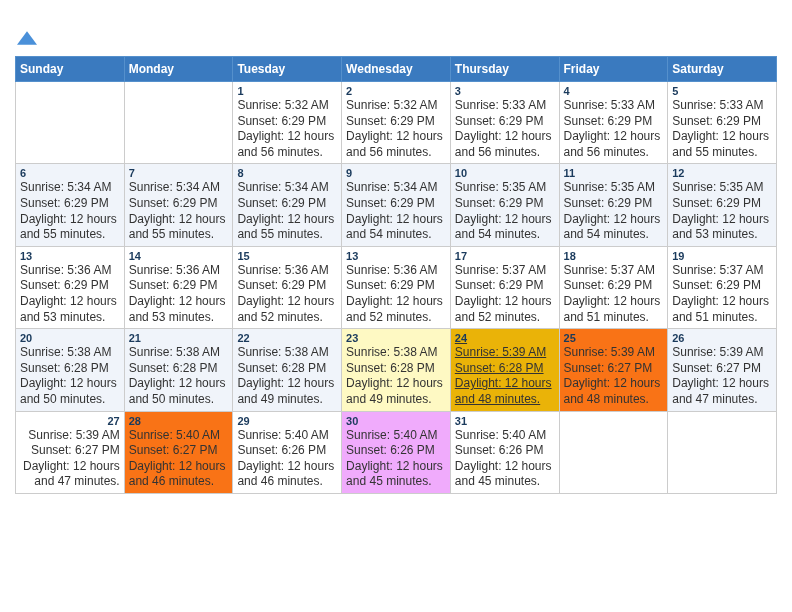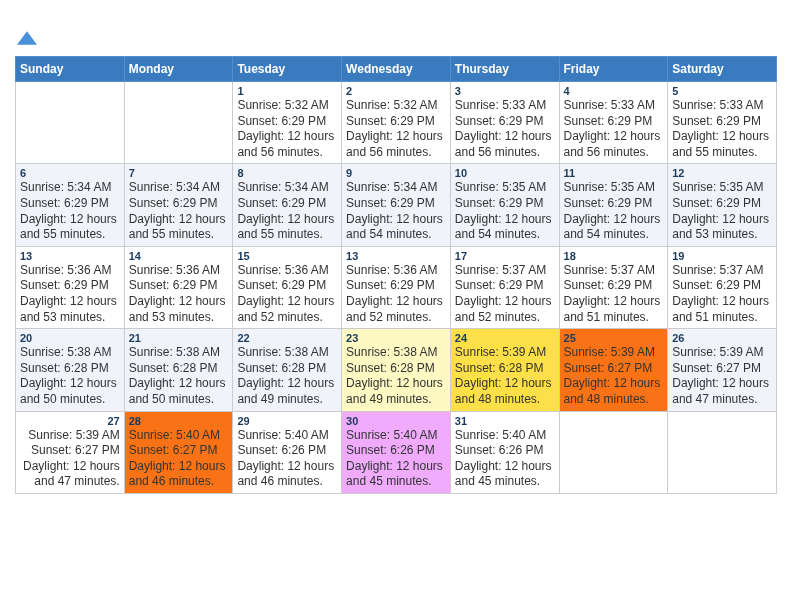--- a/index.html
+++ b/index.html
@@ -280,21 +280,21 @@
             <div class="day-info" style="white-space: pre-line;">Sunrise: 5:38 AM
 Sunset: 6:28 PM
 Daylight: 12 hours and 49 minutes.</div>
           </td>
           <td style="background: #fef9c3;">
             <span class="day-number">23</span>
             <div class="day-info" style="white-space: pre-line;">Sunrise: 5:38 AM
 Sunset: 6:28 PM
 Daylight: 12 hours and 49 minutes.</div>
           </td>
-          <td style="background: #fde047;">
+          <td style="background: #eab308; text-decoration: underline;">
             <span class="day-number">24</span>
             <div class="day-info" style="white-space: pre-line;">Sunrise: 5:39 AM
 Sunset: 6:28 PM
 Daylight: 12 hours and 48 minutes.</div>
           </td>
           <td style="background: #f97316;">
             <span class="day-number">25</span>
             <div class="day-info" style="white-space: pre-line;">Sunrise: 5:39 AM
 Sunset: 6:27 PM
 Daylight: 12 hours and 48 minutes.</div>

